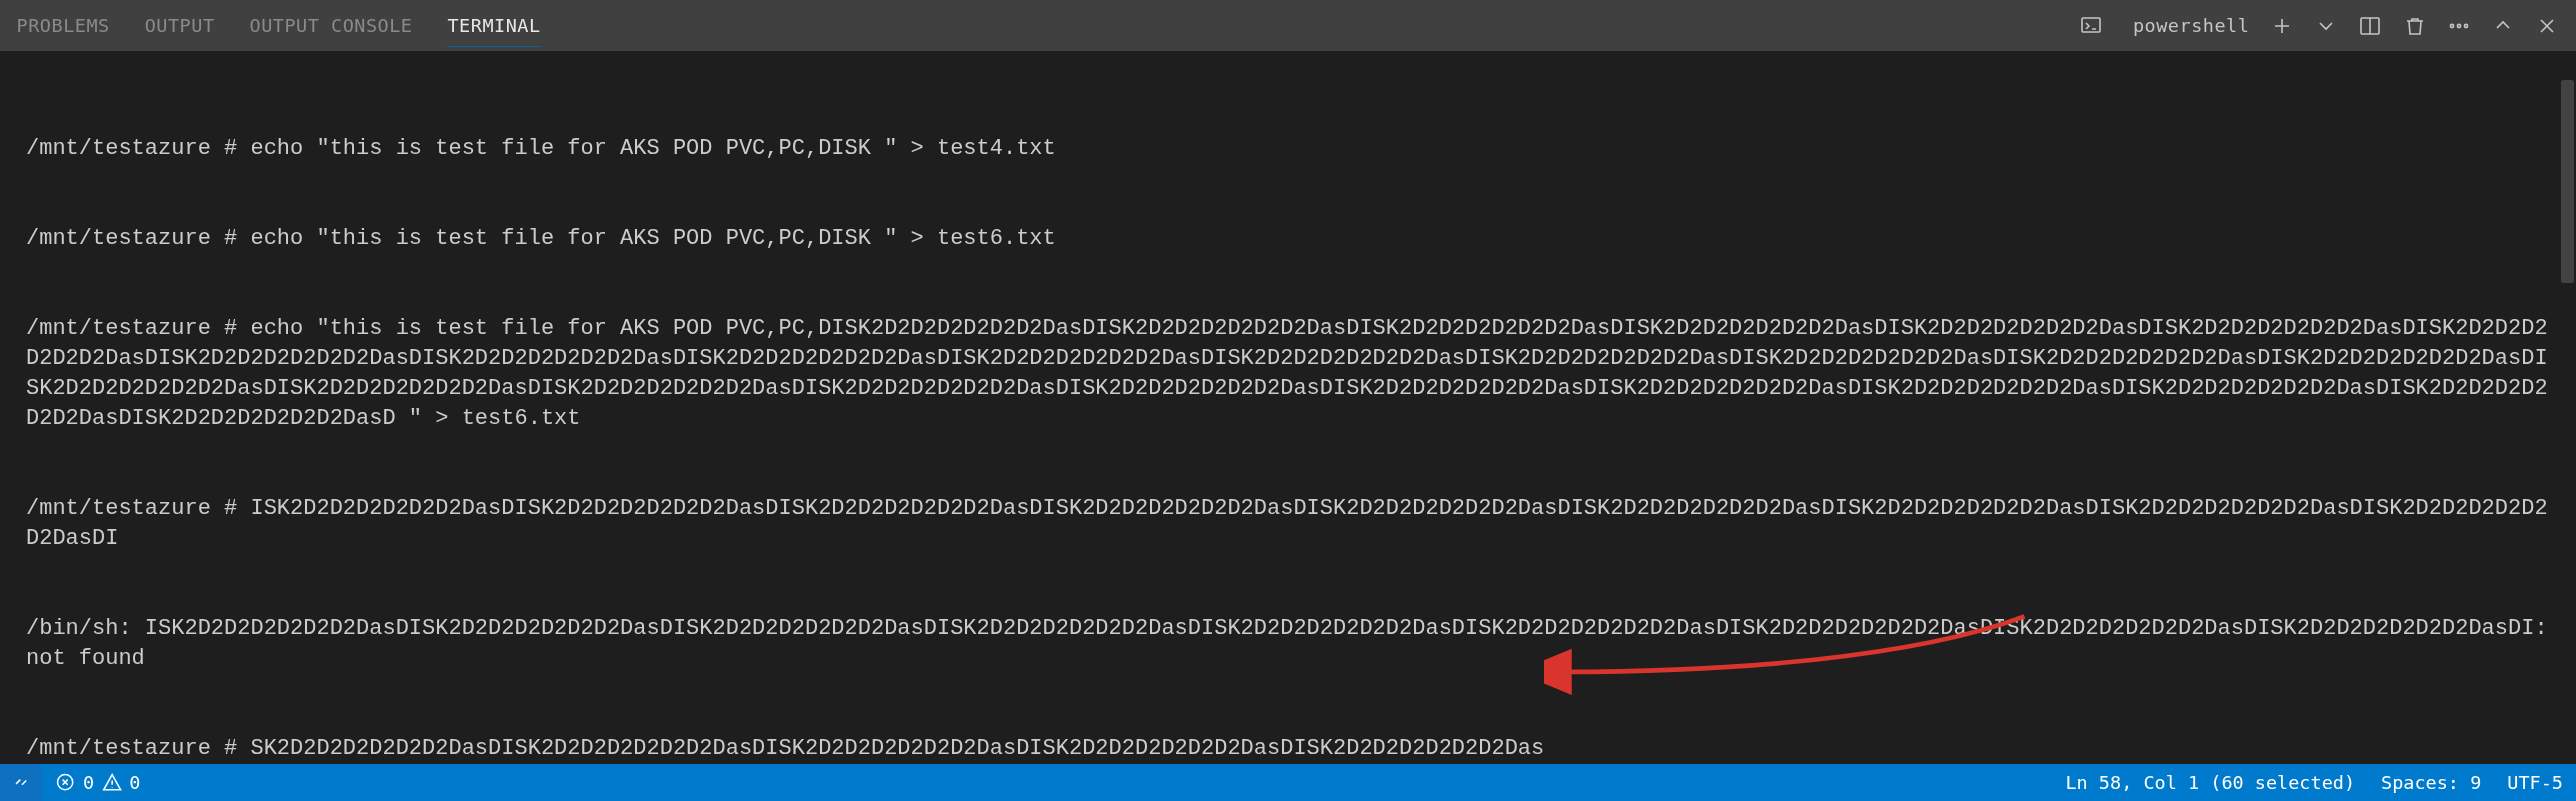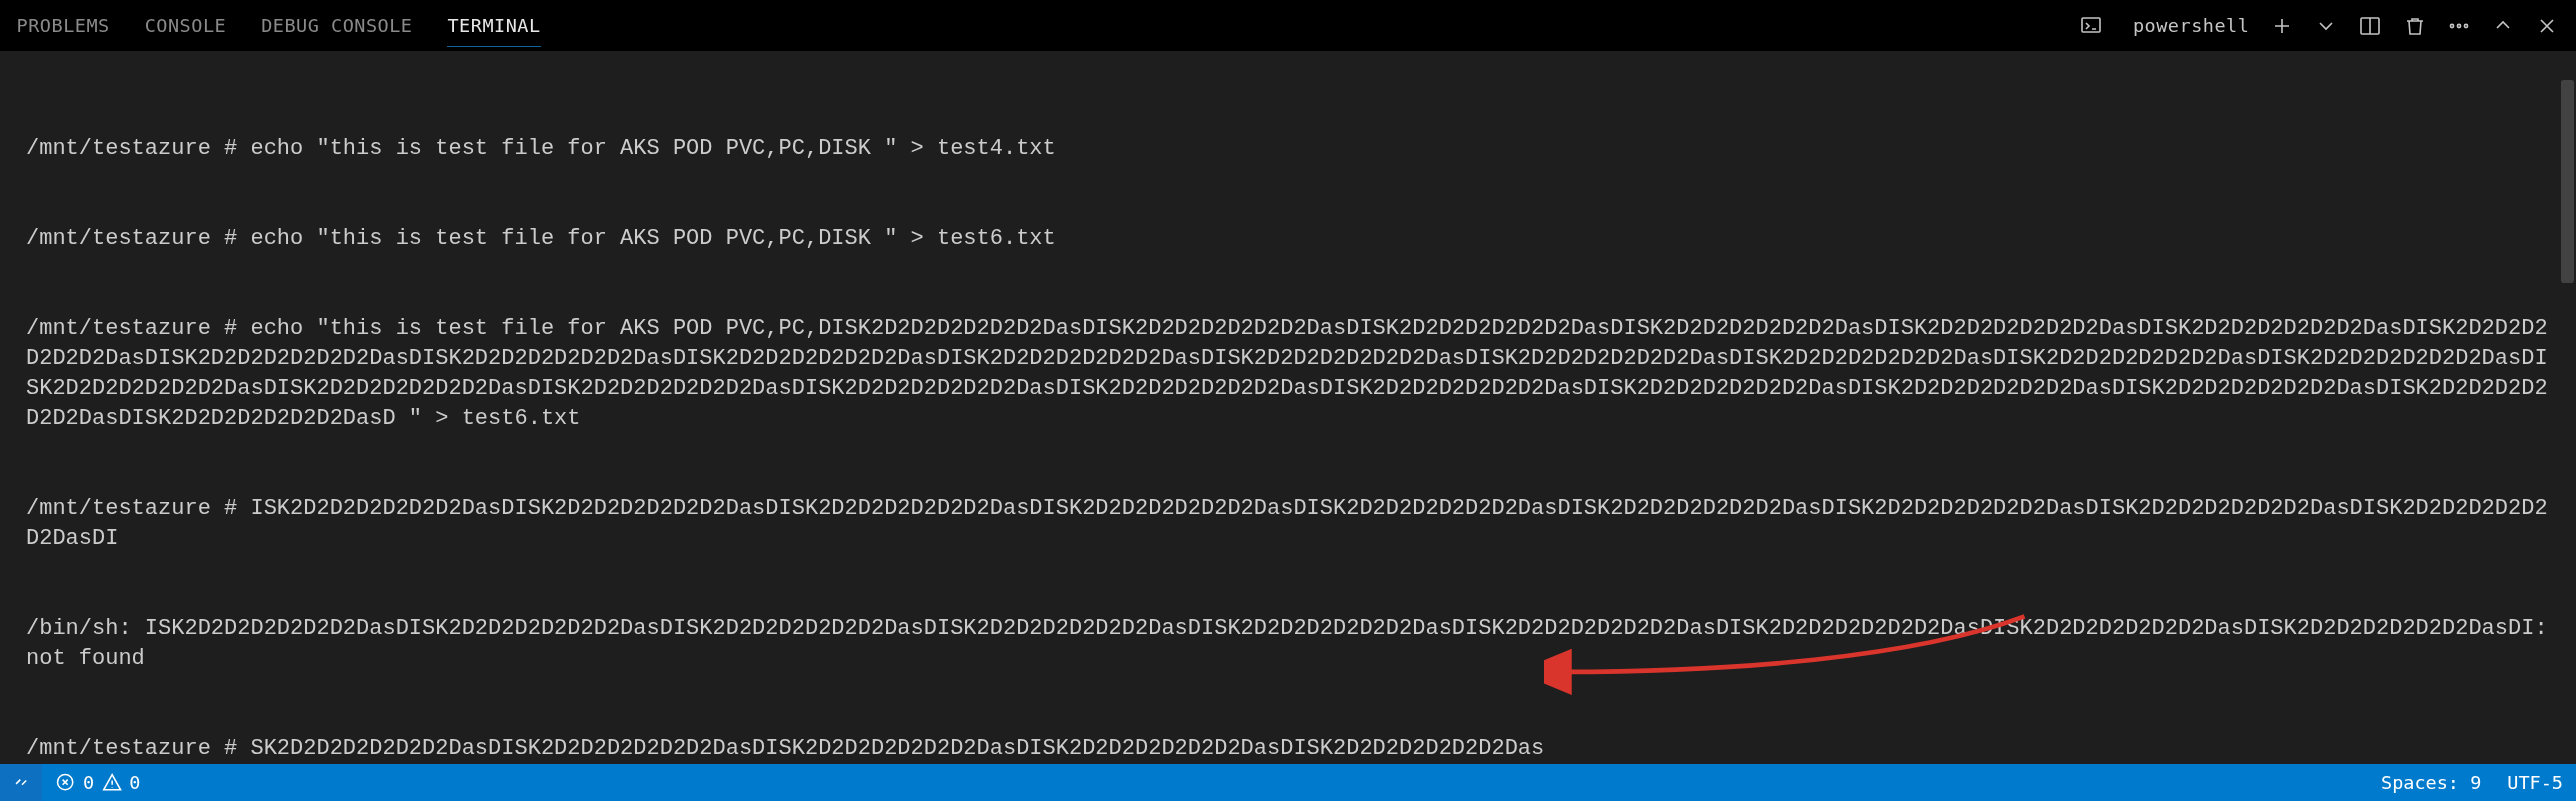--- a/index.html
+++ b/index.html
@@ -15,21 +15,21 @@
     overflow:hidden;
     user-select:none;
   }
   
   .panel-tabs {
     display:flex;
     align-items:center;
     height:52px;
     padding:0 16.6px;
     border-bottom:0.9px solid #1e1e1e;
-    background:#000000;
+    background:#404040;
     gap:35px;
     font-size:18.5px;
     letter-spacing:0.5px;
   }
   .panel-tab {
     color:#8a8a8a;
     padding:13px 0 11px;
     cursor:pointer;
     line-height:1;
   }
@@ -110,22 +110,22 @@
     height:100%;
   }
   .statusbar .spacer{ flex:1; }
   .statusbar svg{ width:20.3px; height:20.3px; fill:none; stroke:#fff; stroke-width:1.8; }
 </style>
 </head>
 <body>
 
 <div class="panel-tabs">
   <div class="panel-tab">PROBLEMS</div>
-  <div class="panel-tab">CONSOLE</div>
-  <div class="panel-tab">DEBUG CONSOLE</div>
+  <div class="panel-tab">OUTPUT</div>
+  <div class="panel-tab">OUTPUT CONSOLE</div>
   <div class="panel-tab active">TERMINAL</div>
   <div class="tab-spacer"></div>
   <div class="panel-actions">
     <div class="shell-picker">
       <span class="icon">
         <svg viewBox="0 0 24 24">
             <rect x="3" y="4" width="18" height="14" rx="1"></rect>
             <path d="M7 9l3 3-3 3M13 15h4"></path>
           </svg>
       </span>
@@ -216,16 +216,17 @@
         <path d="M9 9l6 6M15 9l-6 6"></path>
       </svg>
     <span>0</span>
     <svg viewBox="0 0 24 24">
         <path d="M12 3l10 18H2L12 3z"></path>
         <path d="M12 10v5M12 18v.5"></path>
       </svg>
     <span>0</span>
   </div>
   <div class="spacer"></div>
+  <div class="seg">Ln 58, Col 1 (60 selected)</div>
   <div class="seg">Spaces: 9</div>
   <div class="seg">UTF-5</div>
 </div>
 
 
 </body></html>

